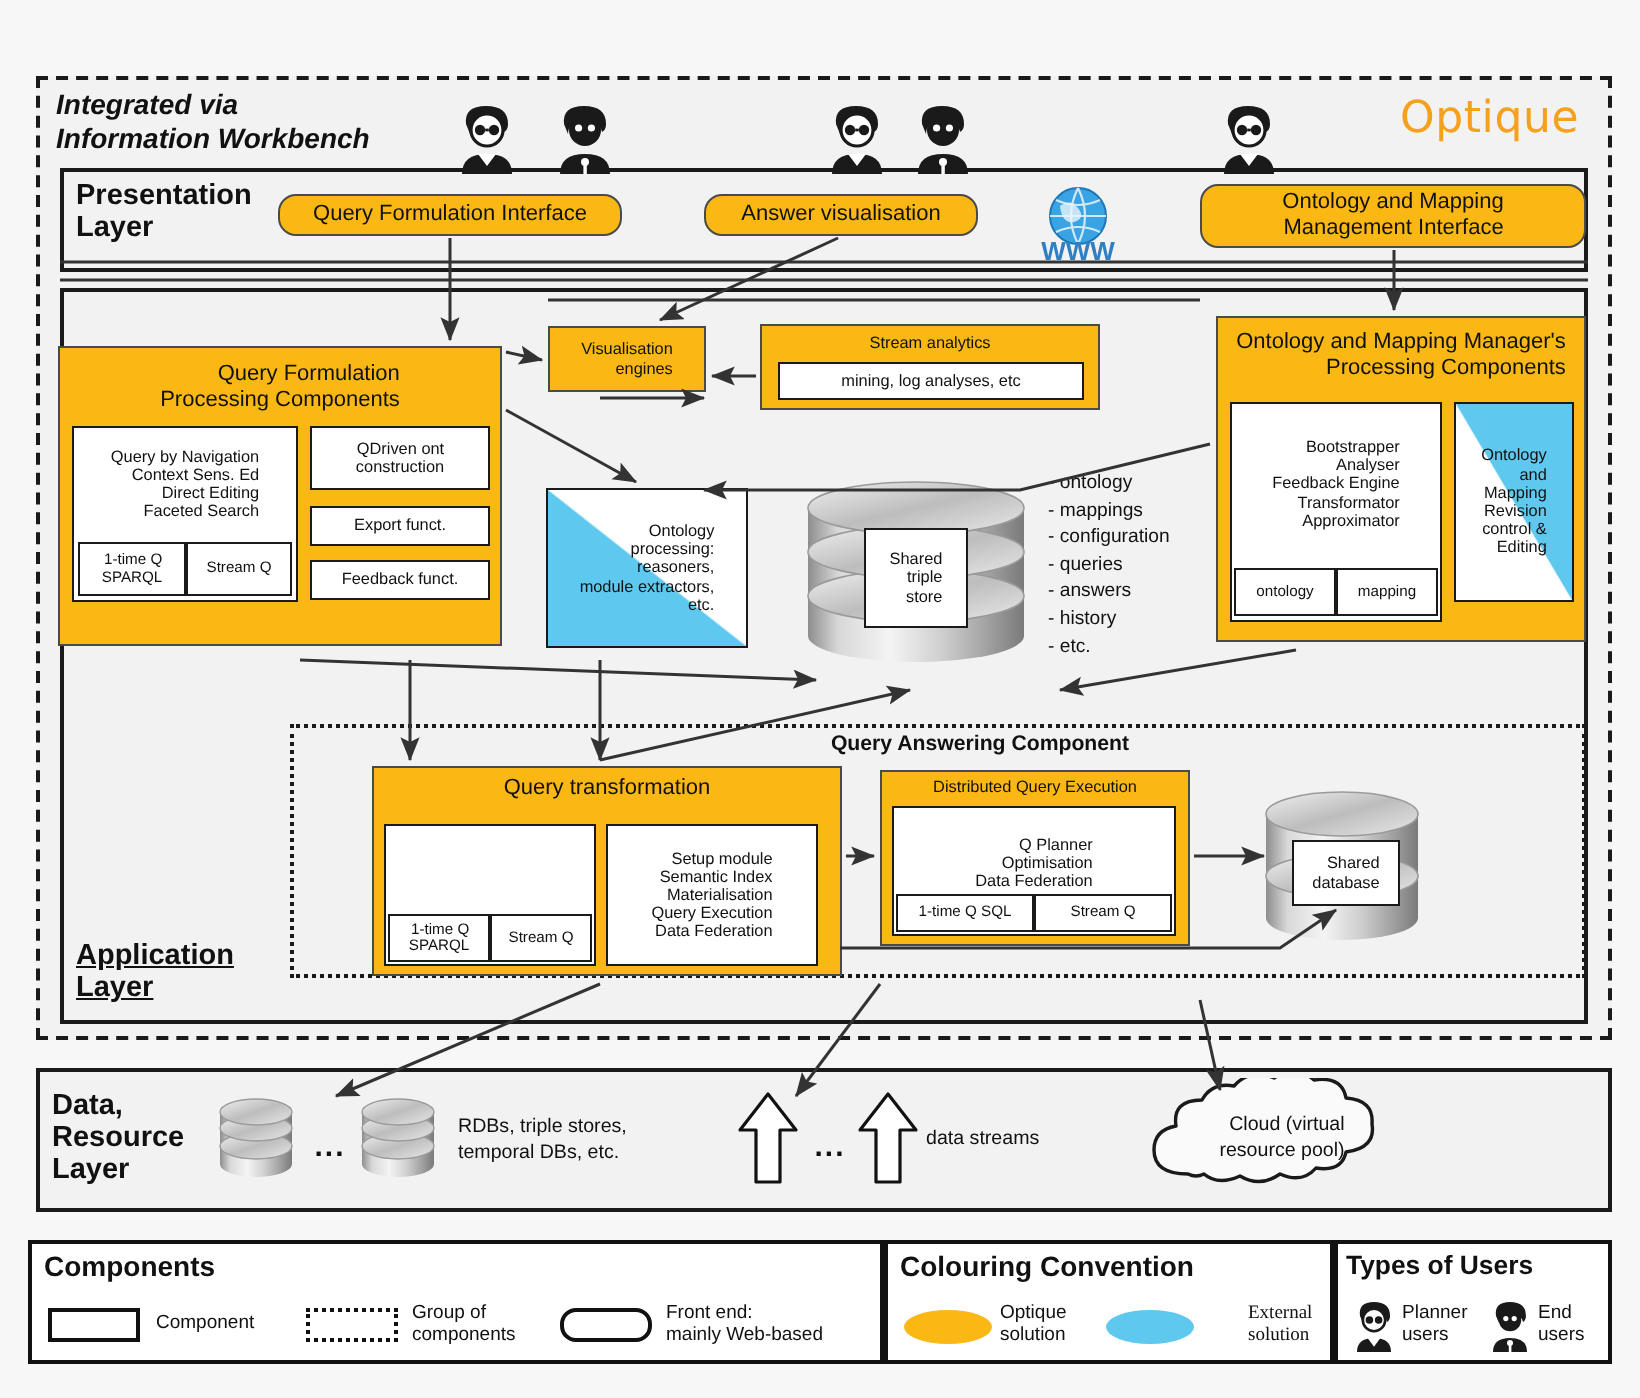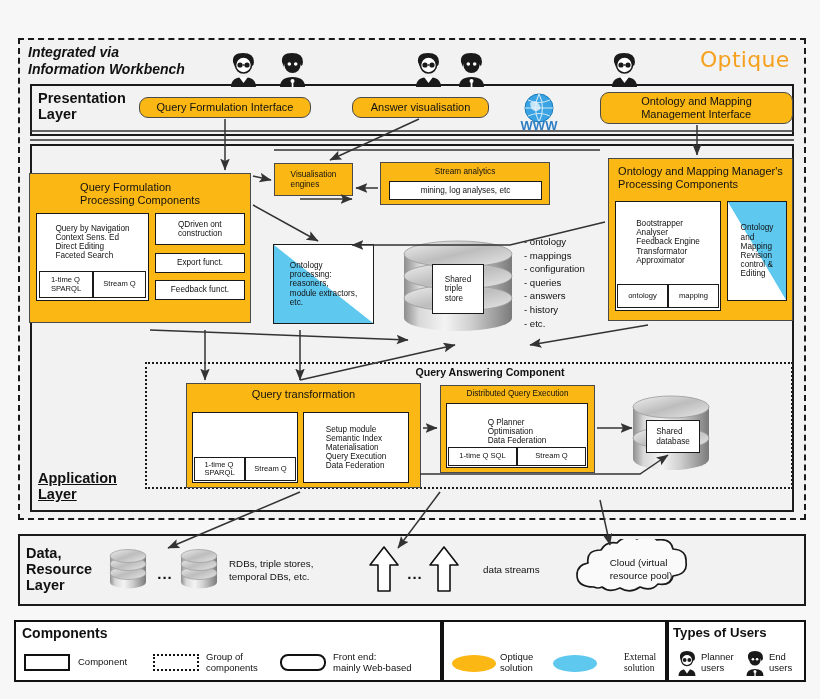--- a/index.html
+++ b/index.html
@@ -1,19 +1,19 @@
 <!DOCTYPE html>
 <html><head>
 <meta charset="utf-8">
 <style>
   html,body{margin:0;padding:0;background:#ffffff;}
   body{font-family:"Liberation Sans","DejaVu Sans",sans-serif;}
   #page{position:relative;width:820px;height:699px;background:#f7f7f7;overflow:hidden;}
   .abs{position:absolute;box-sizing:border-box;}
-  .ctr{display:flex;align-items:center;justify-content:center;text-align:left;}
+  .ctr{display:flex;align-items:center;justify-content:center;text-align:right;}
 
   
   .dashed-outer{border:2.5px dashed #1a1a1a;background:#f2f2f2;}
   .dotted-group{border:2px dotted #1a1a1a;background:transparent;}
   .layer{border:2px solid #1a1a1a;background:#f2f2f2;}
   .orange{background:#fbb714;border:1.6px solid #4a4a4a;}
   .white{background:#ffffff;border:1.6px solid #1a1a1a;}
   .pill{background:#fbb714;border:1.7px solid #4a4a4a;border-radius:9px;}
   .layer-label{font-weight:bold;font-size:14.5px;color:#111;line-height:1.12;}
   .ttl{font-size:11px;color:#111;line-height:1.16;}
@@ -316,21 +316,21 @@
     <svg width="32" height="48" viewBox="0 0 32 48">
       <path d="M16 2 L30 20 H22 V46 H10 V20 H2 Z" fill="#ffffff" stroke="#111" stroke-width="1.6" stroke-linejoin="round"></path>
     </svg>
   </div>
   <div class="abs dots" style="left:402px;top:565px;width:26px;text-align:center;">...</div>
   <div class="abs" style="left:428px;top:545px;width:32px;height:48px;">
     <svg width="32" height="48" viewBox="0 0 32 48">
       <path d="M16 2 L30 20 H22 V46 H10 V20 H2 Z" fill="#ffffff" stroke="#111" stroke-width="1.6" stroke-linejoin="round"></path>
     </svg>
   </div>
-  <div class="abs" style="left:463px;top:564px;width:110px;font-size:9.8px;color:#111;margin-left:20px;">data streams</div>
+  <div class="abs" style="left:463px;top:564px;width:110px;font-size:9.8px;color:#111;">data streams</div>
 
   <div class="abs" style="left:560px;top:539px;width:160px;height:64px;">
     <svg width="160" height="64" viewBox="0 0 160 64">
       <path d="M34 48 q-17 0 -17 -12 q0 -10 11 -12 q-2 -13 13 -13 q5 -9 16 -7 q8 -9 20 -4 q11 -7 20 1 q14 -2 16 9 q14 1 13 13 q2 12 -13 14 q-2 10 -15 8 q-7 8 -18 3 q-10 7 -20 1 q-11 5 -18 -1 q-4 2 -8 0z" fill="#fafafa" stroke="#1a1a1a" stroke-width="1.7" stroke-linejoin="round"></path>
     </svg>
   </div>
   <div class="abs ctr" style="left:578px;top:552px;width:126px;height:34px;font-size:9.8px;line-height:1.35;white-space:pre-line;color:#111;">Cloud (virtual
 resource pool)</div>
 
   <svg class="ov">
@@ -392,20 +392,21 @@
   <div class="abs sw-comp" style="left:24px;top:654px;"></div>
   <div class="abs legend-t" style="left:78px;top:657px;width:100px;white-space:pre-line;">Component</div>
   <div class="abs sw-group" style="left:153px;top:654px;"></div>
   <div class="abs legend-t" style="left:206px;top:652px;width:95px;white-space:pre-line;">Group of
 components</div>
   <div class="abs sw-front" style="left:280px;top:654px;"></div>
   <div class="abs legend-t" style="left:333px;top:652px;width:110px;white-space:pre-line;">Front end:
 mainly Web-based</div>
 
   <div class="abs legend-box" style="left:442px;top:620px;width:225px;height:62px;"></div>
+  <div class="abs legend-h" style="left:450px;top:625px;width:212px;">Colouring Convention</div>
   <div class="abs sw-ell-o" style="left:452px;top:655px;"></div>
   <div class="abs legend-t" style="left:500px;top:652px;width:70px;white-space:pre-line;">Optique
 solution</div>
   <div class="abs sw-ell-b" style="left:553px;top:655px;"></div>
   <div class="abs legend-t" style="left:624px;top:652px;width:70px;white-space:pre-line;font-family:Liberation Serif, serif;">External
 solution</div>
 
   <div class="abs legend-box" style="left:667px;top:620px;width:139px;height:62px;"></div>
   <div class="abs legend-h" style="left:673px;top:625px;width:132px;font-size:13.2px;">Types of Users</div>
   <div class="abs" style="left:676px;top:650px;width:22px;height:26px;">

